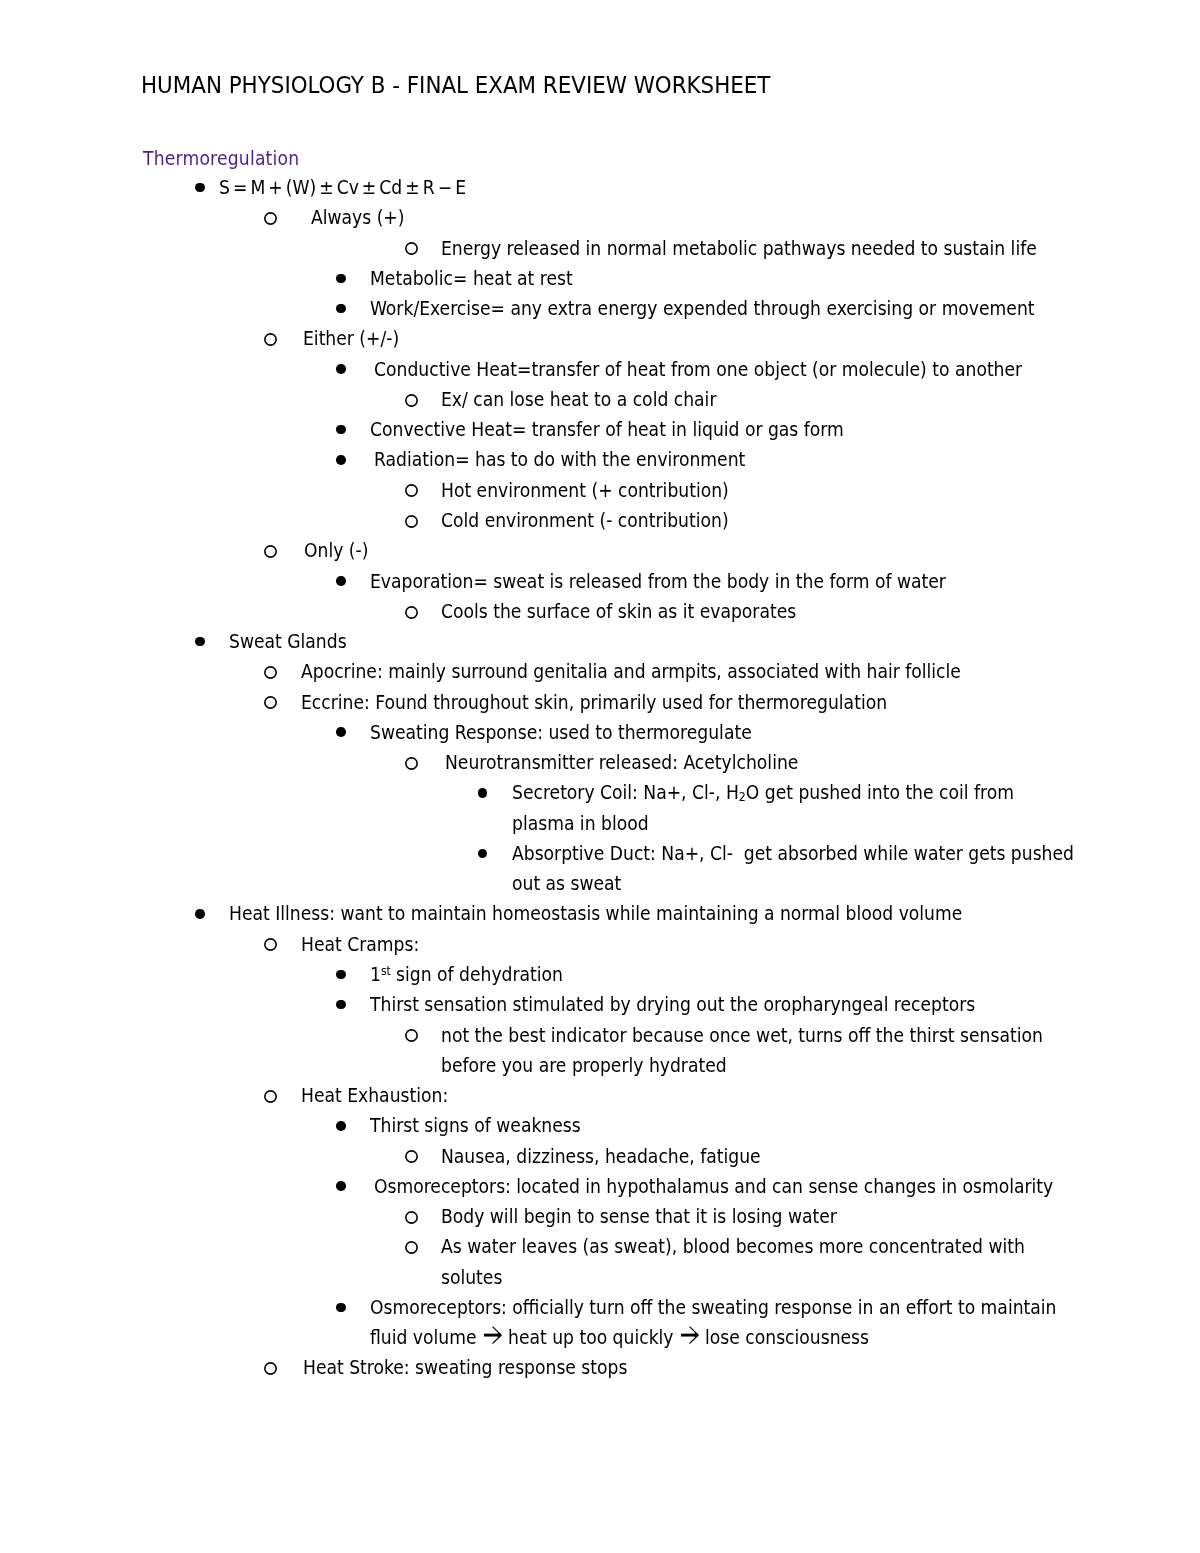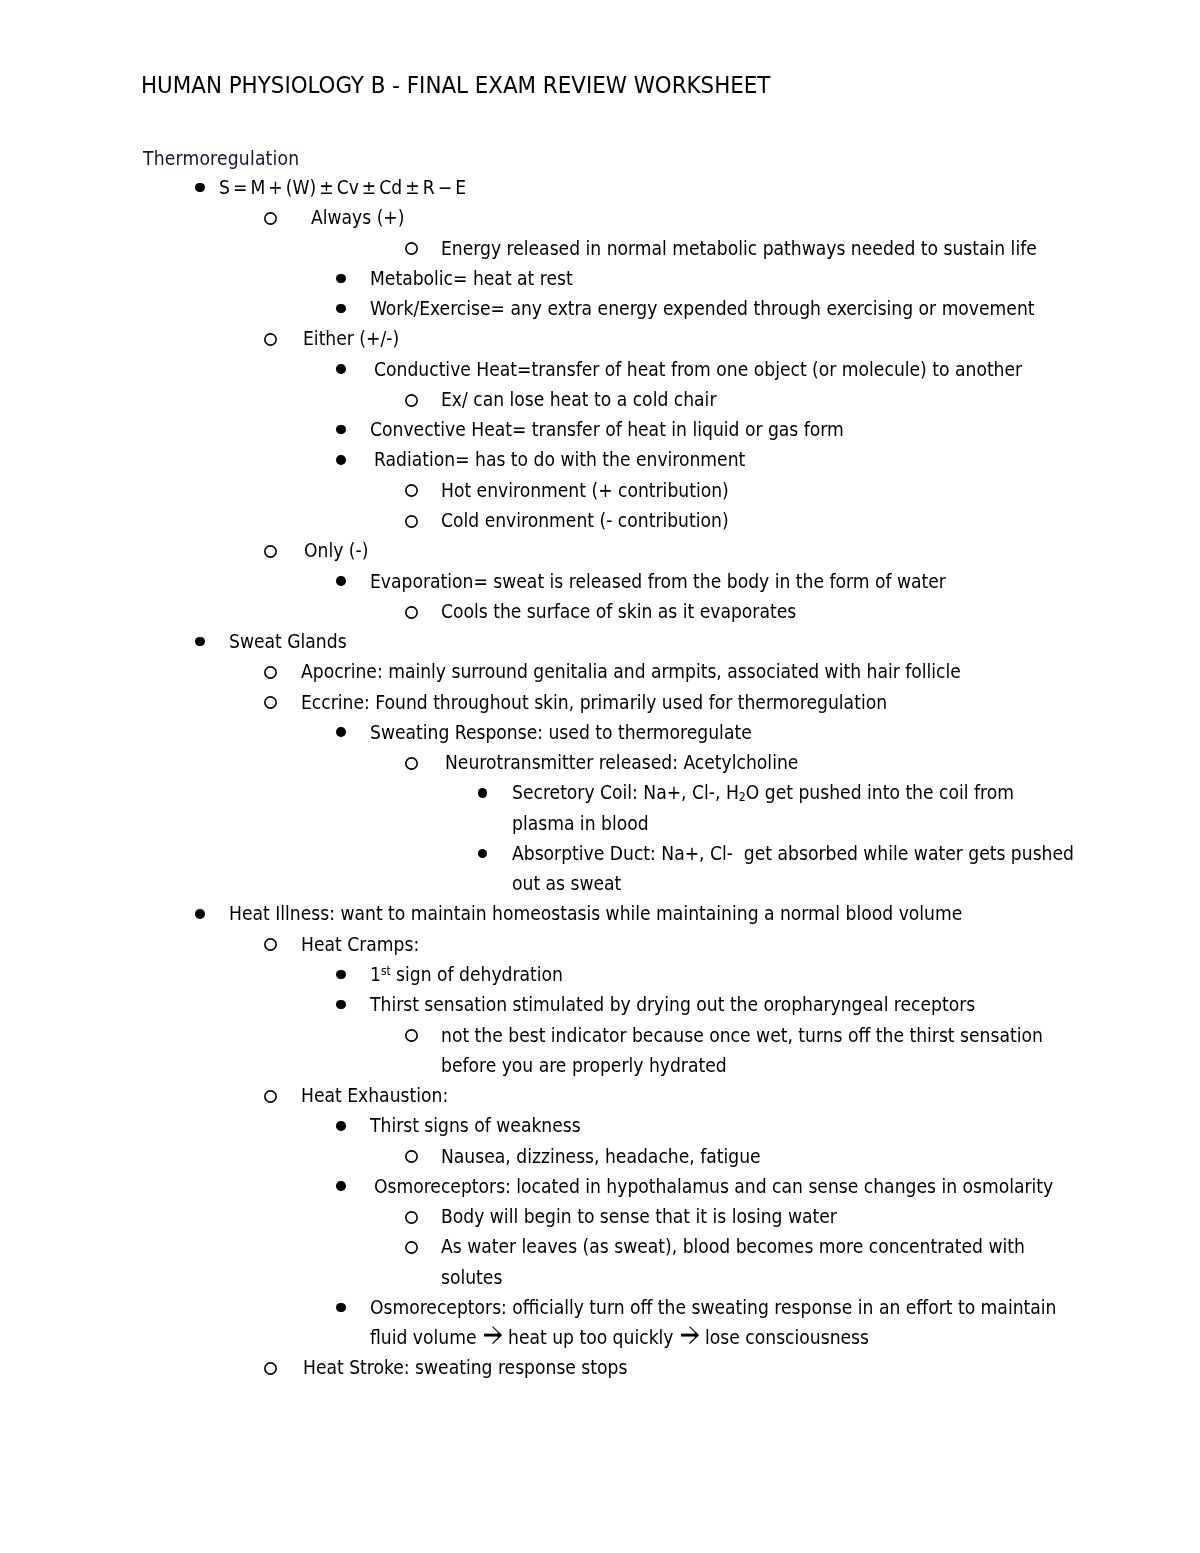--- a/index.html
+++ b/index.html
@@ -9,21 +9,21 @@
     font-family:"DejaVu Sans",sans-serif;
     font-stretch:condensed;
     color:#000000;
     -webkit-font-smoothing:antialiased;
   }
   .page{position:relative;width:1200px;height:1553px;overflow:hidden;
         transform:translateZ(0);text-decoration:underline;}
   .title{position:absolute;left:141px;top:71px;font-size:23.8px;line-height:28px;
          white-space:nowrap;color:#000;}
   .heading{position:absolute;left:143px;top:146.5px;font-size:19.1px;line-height:24px;
-           letter-spacing:0.2px;white-space:nowrap;color:#0f172a;}
+           letter-spacing:0.2px;white-space:nowrap;color:#4c1d95;}
   .outline{position:absolute;left:16px;top:173.1px;width:1200px;}
   .li{position:relative;font-size:19.1px;line-height:30.27px;margin:0;padding:0;}
   .mk{position:absolute;top:0;line-height:30.27px;}
   .mk .disc{display:inline-block;width:9.6px;height:9.6px;border-radius:50%;background:#000;
             vertical-align:middle;position:relative;top:-1.1px;}
   .mk .circ{display:inline-block;width:13px;height:13px;vertical-align:middle;
             position:relative;top:-0.3px;}
   .mk .circ svg{display:block;width:13px;height:13px;}
   .tx{display:block;white-space:pre;}
   .arrow{display:inline-block;width:17.6px;height:18.2px;position:relative;top:0.2px;

